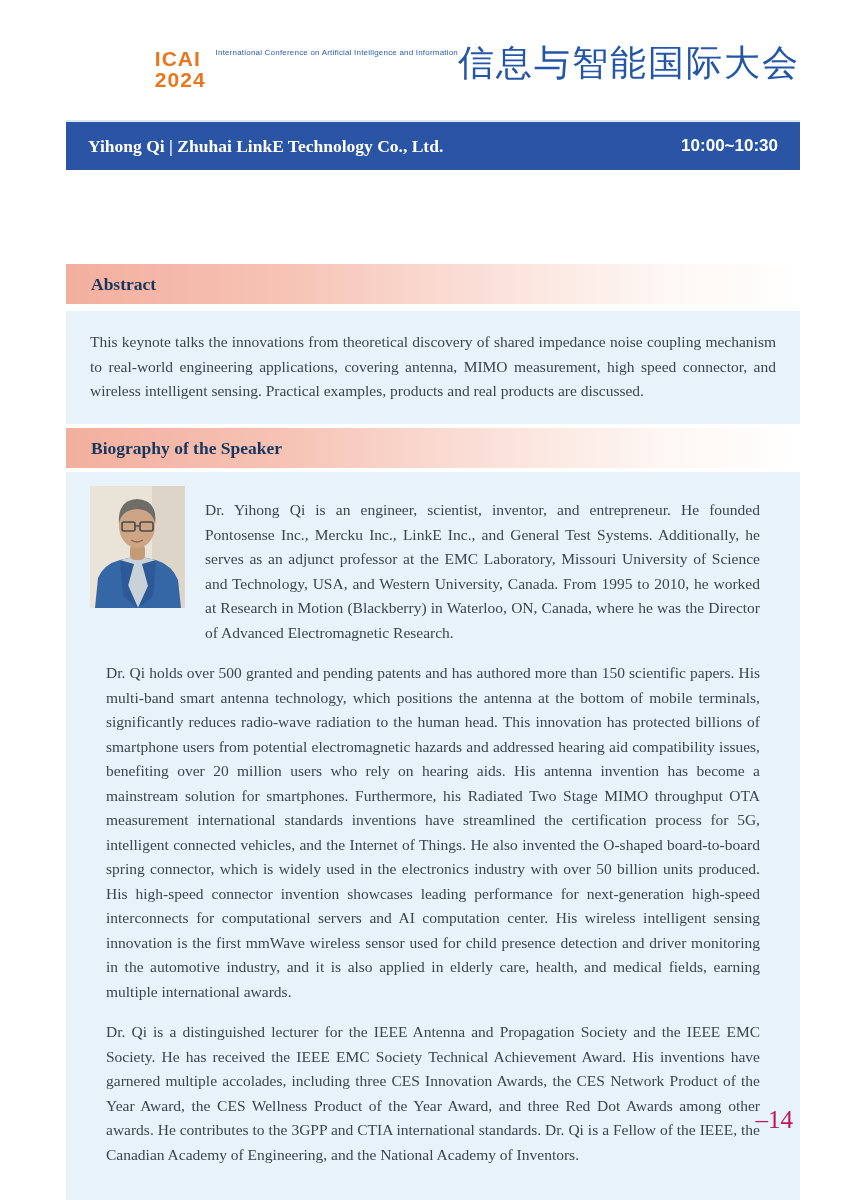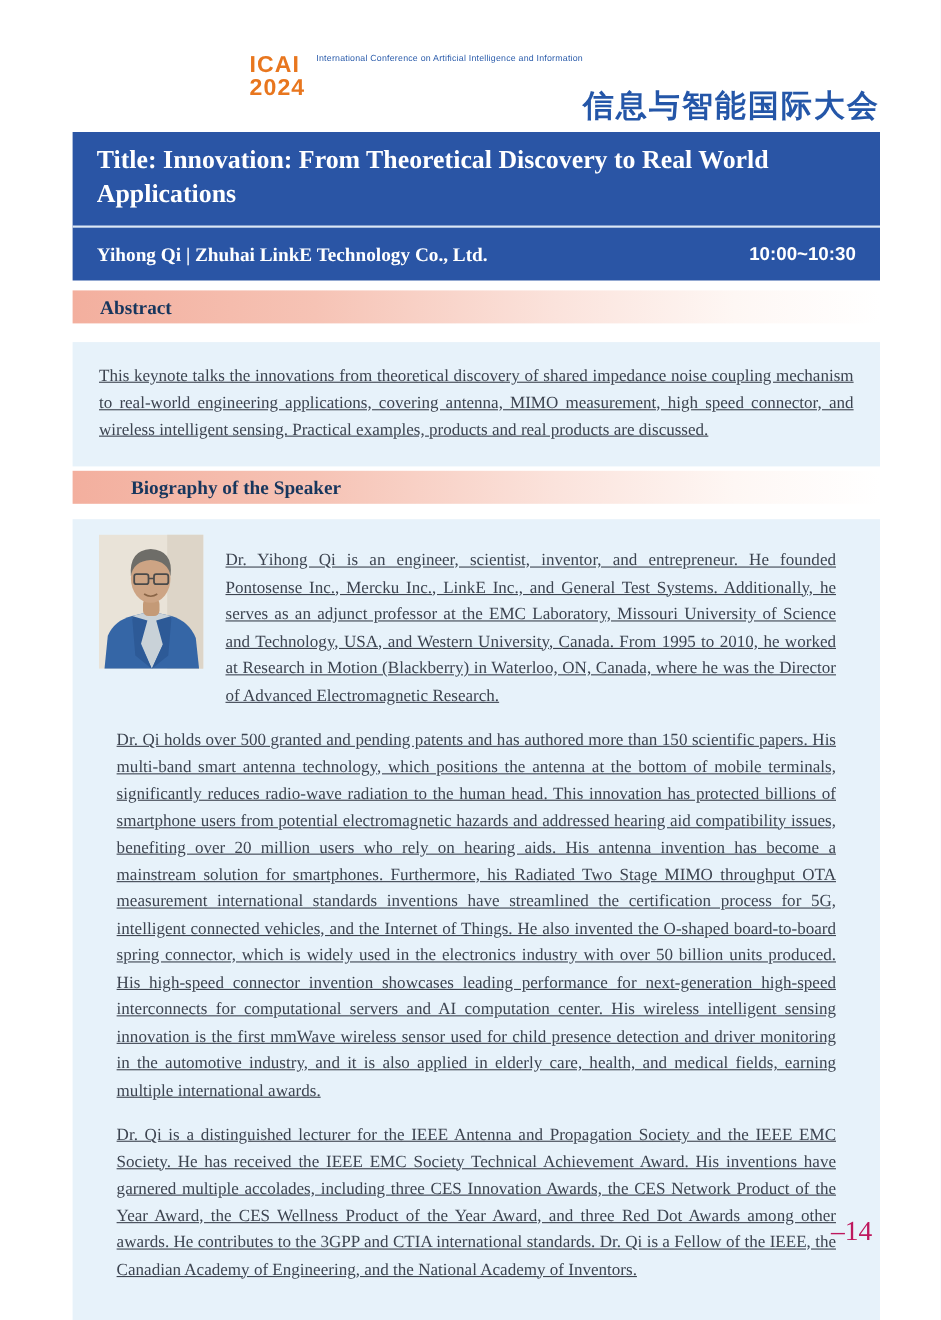--- a/index.html
+++ b/index.html
@@ -34,26 +34,25 @@
   .logo-right { display: flex; }
   .logo-tagline {
     font-family: "Liberation Sans", sans-serif;
     font-size: 8px;
     color: #2b5cab;
     letter-spacing: 0.2px;
     margin-bottom: 2px;
   }
   .logo-cn {
     font-family: "Liberation Sans", sans-serif;
-    font-weight: bold;
-    font-size: 28px;
+    font-weight: normal;
+    font-size: 36px;
     line-height: 30px;
     color: #2456A8;
     letter-spacing: 2px;
-    margin-top: 33px;
   }
 
   
   .banner {
     position: absolute;
     left: 66px;
     top: 120px;
     width: 734px;
     background: #2a55a5;
     color: #ffffff;
@@ -85,45 +84,44 @@
     font-family: "Liberation Sans", sans-serif;
     font-weight: bold;
     font-size: 17px;
   }
 
   
   .section-bar {
     position: absolute;
     left: 66px;
     width: 734px;
-    height: 30px;
+    height: 40px;
     background: linear-gradient(90deg, #f3af9e 0%, #f6c3b5 30%, #fbe3dc 60%, #fef7f4 82%, #ffffff 100%);
     display: flex;
     align-items: center;
   }
   .section-bar .section-title {
     font-weight: bold;
     font-size: 17.5px;
     color: #17365D;
     padding-left: 25px;
   }
   #abstract-bar { top: 264px; }
-  #bio-bar { top: 428px; padding-left: 28px; }
+  #bio-bar { top: 428px; }
 
   
   .content-box {
     position: absolute;
     left: 66px;
     width: 734px;
     background: #e7f2fa;
     color: #3d4450;
     font-size: 15.5px;
     line-height: 24.5px;
     text-align: justify;
-    text-decoration: underline;
   }
   #abstract-box {
     top: 311px;
     padding: 19px 24px 20px 24px;
   }
   #bio-box {
     top: 472px;
     padding: 10px 24px 26px 24px;
   }
   #bio-box p { margin: 16px; }
@@ -155,21 +153,20 @@
       <div>ICAI</div>
       <div>2024</div>
     </div>
     <div class="logo-right">
       <div class="logo-tagline">International Conference on Artificial Intelligence and Information</div>
       <div class="logo-cn">信息与智能国际大会</div>
     </div>
   </div>
 
   <div class="banner">
-    <div class="banner-title">Title: Innovation: From Theoretical Discovery to Real World Applications</div>
     <div class="banner-divider"></div>
     <div class="banner-sub">
       <div class="banner-speaker">Yihong Qi | Zhuhai LinkE Technology Co., Ltd.</div>
       <div class="banner-time">10:00~10:30</div>
     </div>
   </div>
 
   <div class="section-bar" id="abstract-bar">
     <div class="section-title">Abstract</div>
   </div>

